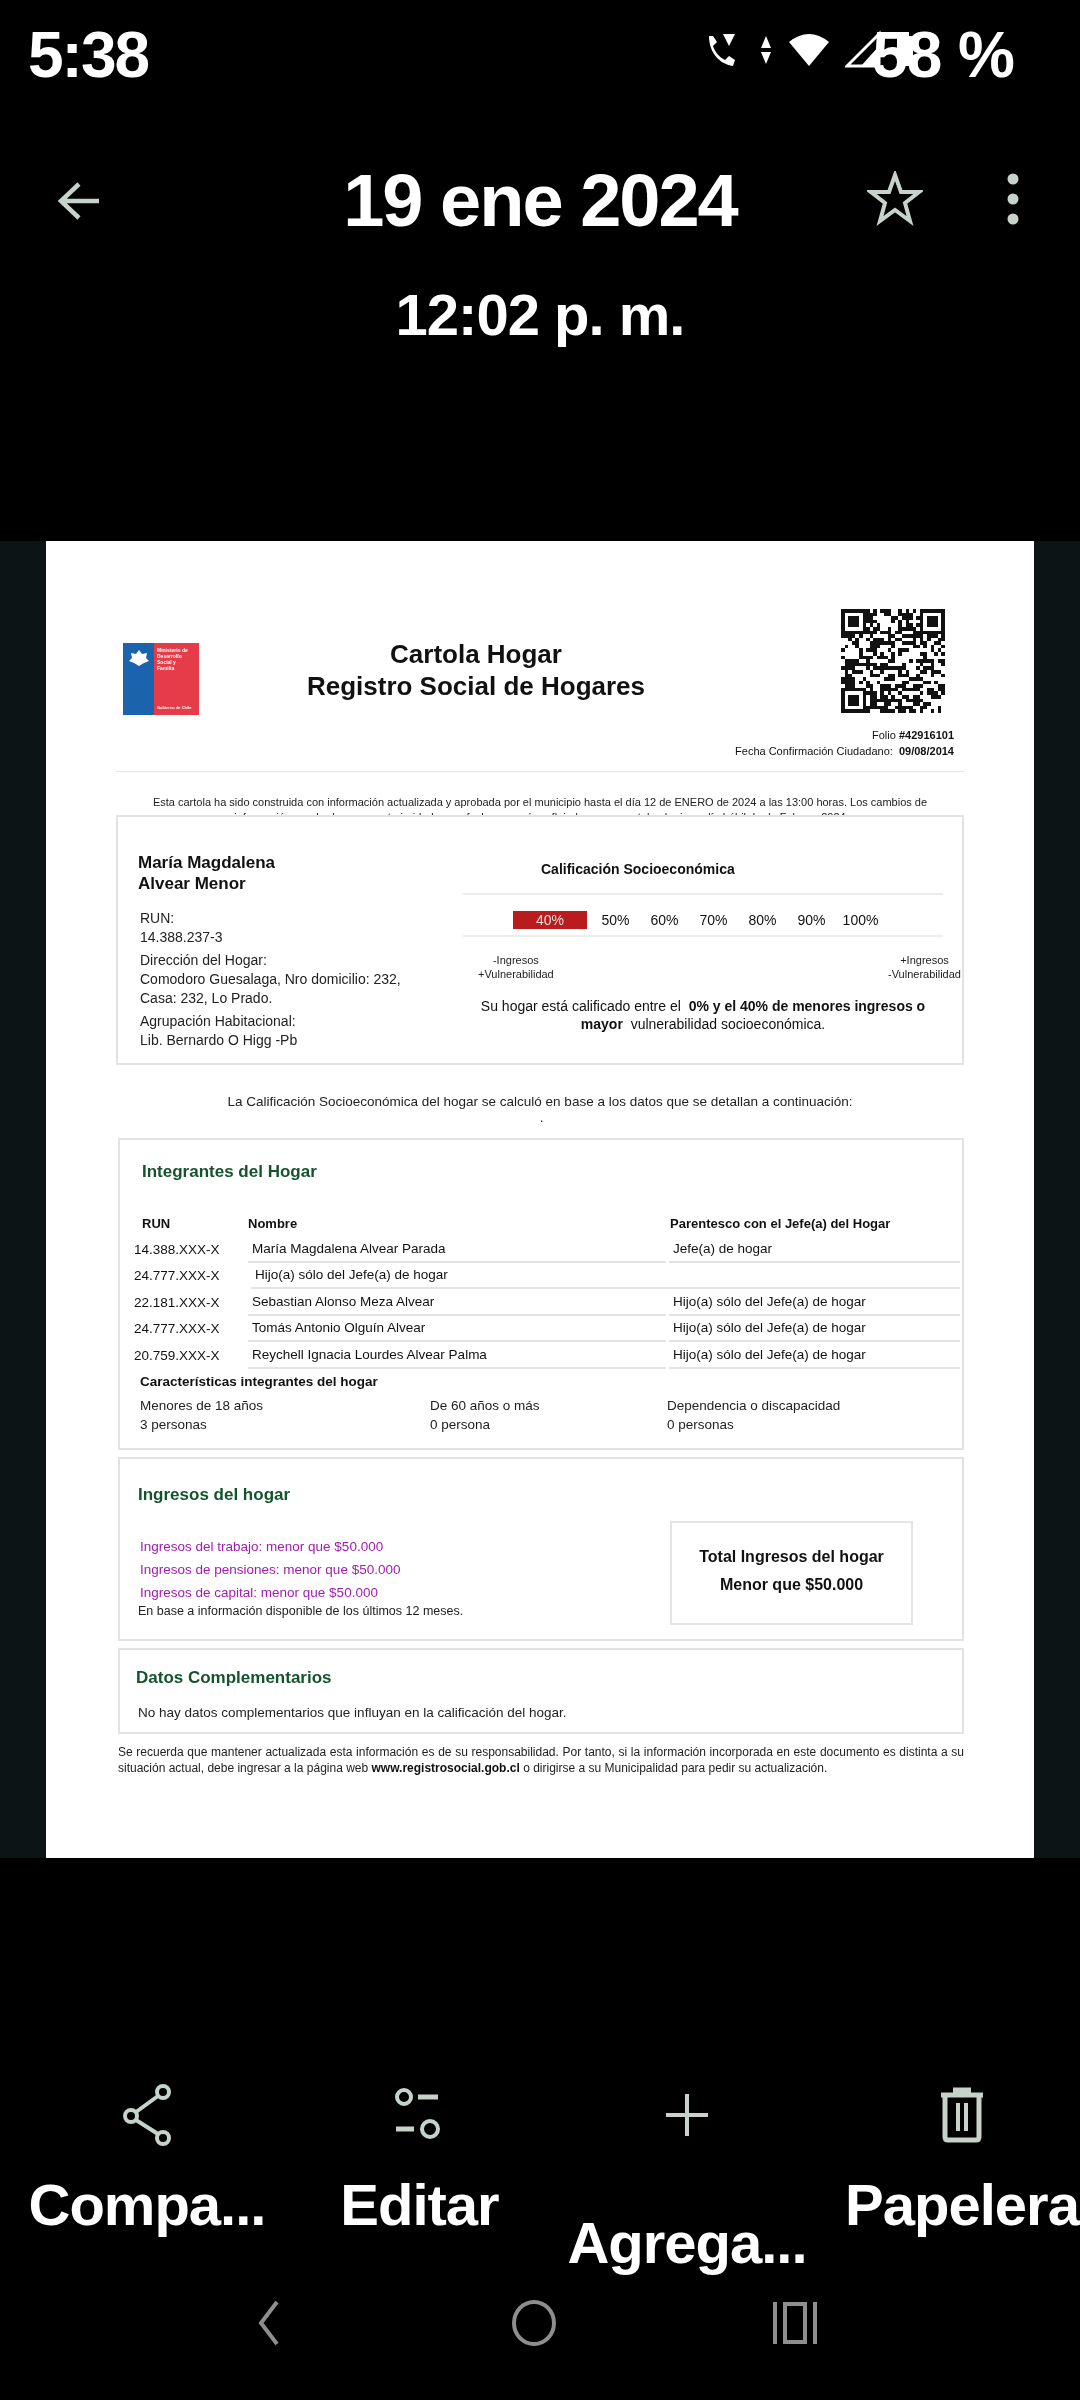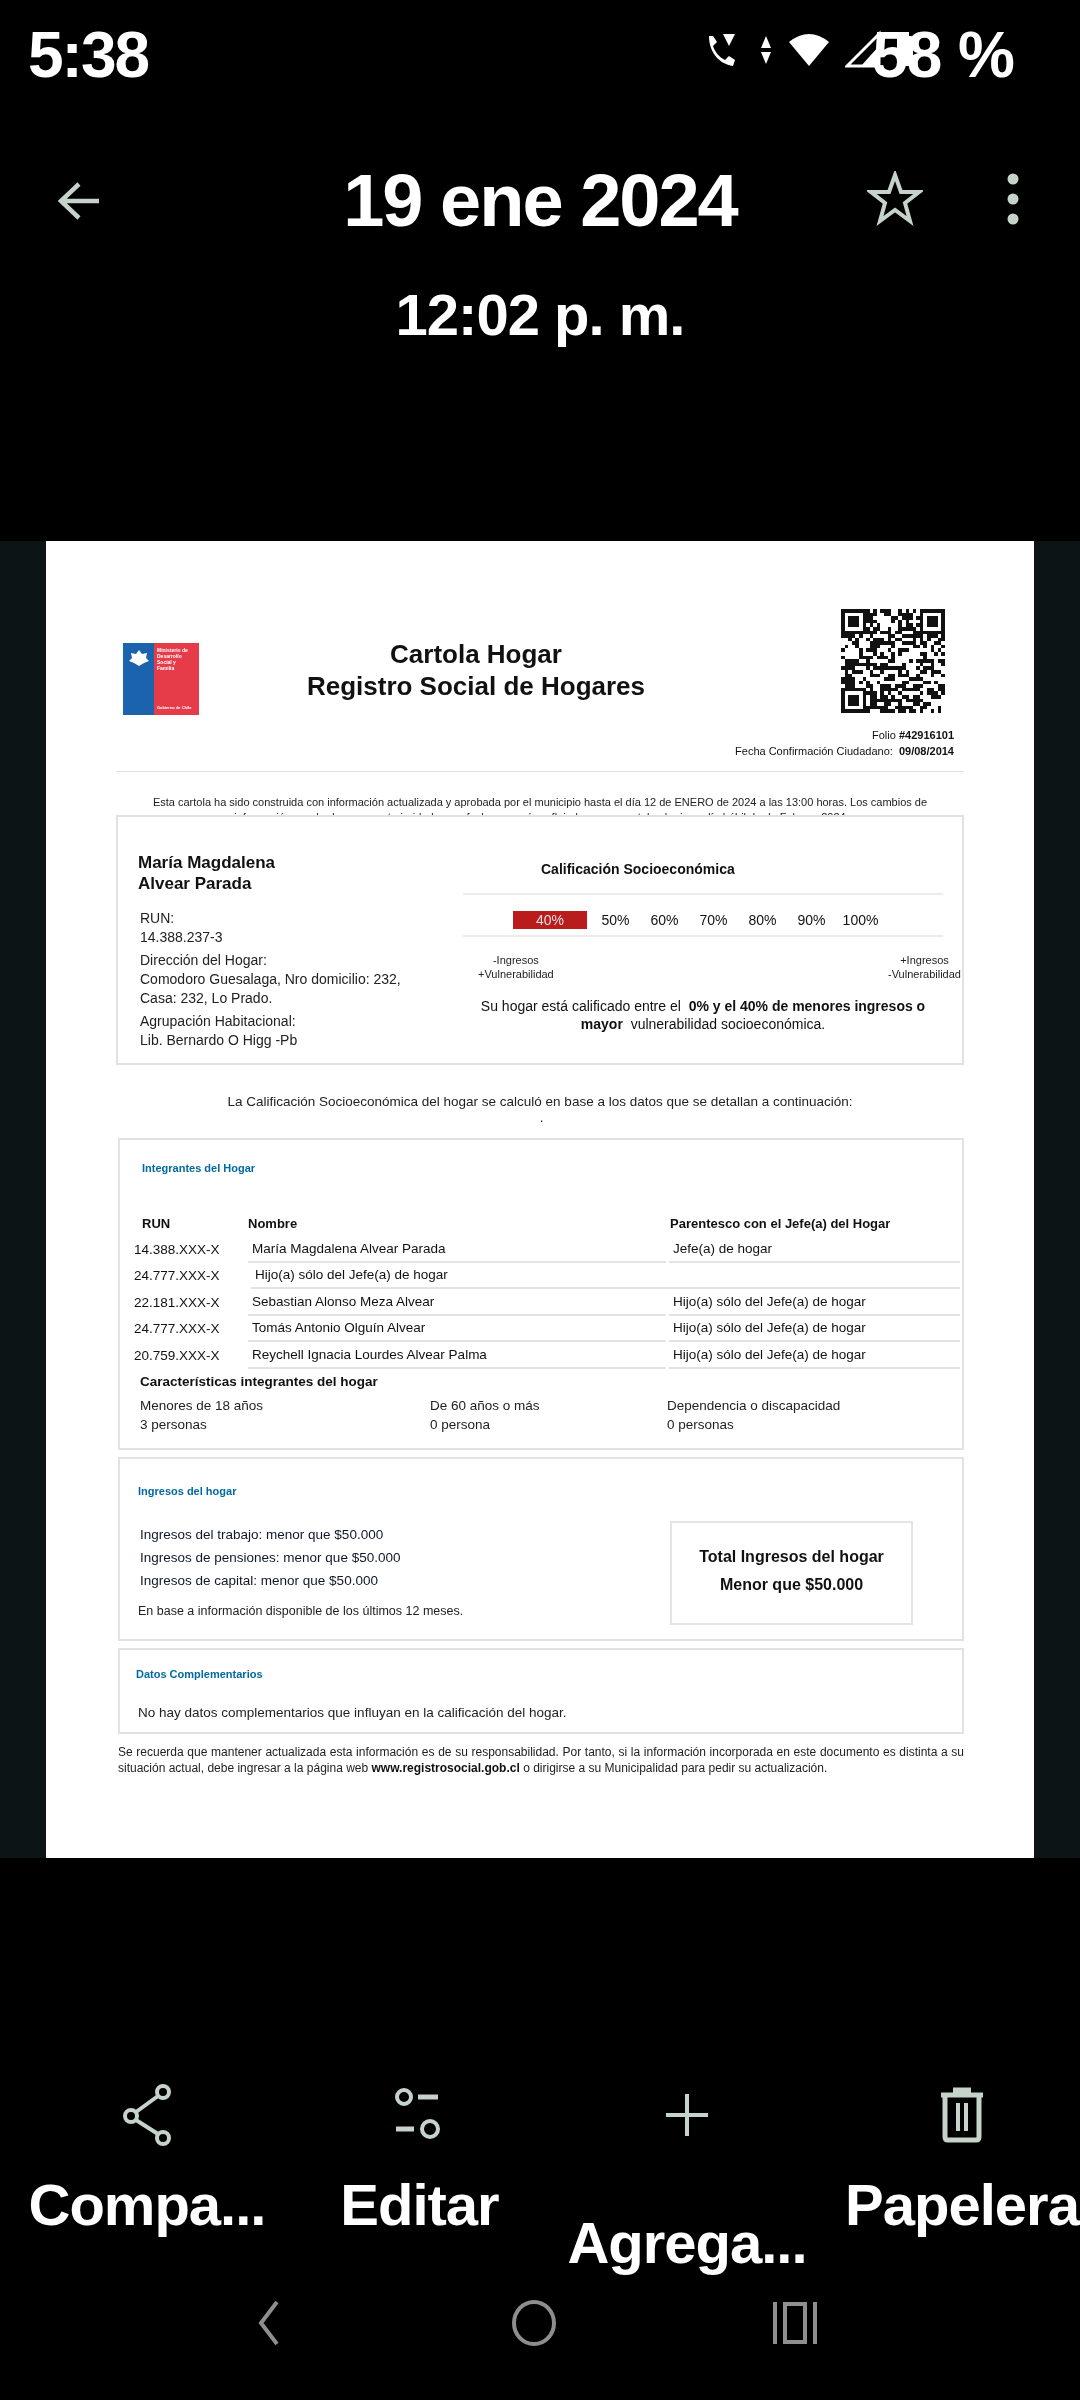--- a/index.html
+++ b/index.html
@@ -51,36 +51,36 @@
   .calif-scale .step.active { width: 74px; background: #b91c1c; color: #e0e0e0; margin-right: 4px; height: 18px; line-height: 18px; }
   .calif-low { position: absolute; left: 360px; top: 136px; font-size: 11px; text-align: center; line-height: 14px; color: #222; }
   .calif-high { position: absolute; left: 770px; top: 136px; font-size: 11px; text-align: center; line-height: 14px; color: #222; }
   .calif-result { position: absolute; left: 345px; width: 480px; top: 180px; font-size: 14px; text-align: center; line-height: 18px; color: #111; }
   .calif-result b { font-weight: bold; }
 
   .calc-note { position: absolute; left: 70px; right: 70px; top: 553px; font-size: 13.5px; text-align: center; color: #222; }
   .calc-dot { position: absolute; left: 494px; top: 570px; font-size: 12px; }
 
   .box-members { left: 72px; top: 597px; width: 846px; height: 312px; }
-  .sec-title { position: absolute; font-size: 11px; font-weight: bold; color: #0369a1; }
+  .sec-title { position: absolute; font-size: 17px; font-weight: bold; color: #14532d; }
   .members-table { position: absolute; left: 14px; top: 70px; width: 826px; font-size: 13.5px; }
   .mrow { display: flex; height: 26.5px; align-items: center; }
   .mrow .c1 { width: 114px; padding-left: 0; }
   .mrow .c2 { width: 418px; padding-left: 4px; }
   .mrow .c3 { flex: 1; padding-left: 4px; }
   .mrow.head { font-weight: bold; font-size: 13px; height: 26px; }
   .mrow.data .c2, .mrow.data .c3 { border-bottom: 2px solid #e3e3e3; height: 100%; display: flex; align-items: center; }
   .mrow.data .c3 { margin-left: 3px; }
   .char-title { position: absolute; left: 20px; top: 234px; font-size: 13.5px; font-weight: bold; }
   .char-grid { position: absolute; left: 20px; top: 256px; display: flex; font-size: 13.5px; line-height: 19px; color: #222; }
   .char-grid .cg { width: 290px; }
   .char-grid .cg:nth-child(2) { width: 237px; }
 
   .box-income { left: 72px; top: 916px; width: 846px; height: 184px; }
-  .income-list { position: absolute; left: 20px; top: 64px; font-size: 13.5px; line-height: 23px; color: #0f172a; }
+  .income-list { position: absolute; left: 20px; top: 76px; font-size: 13.5px; line-height: 23px; color: #a21caf; }
   .income-note { position: absolute; left: 18px; top: 145px; font-size: 12.5px; color: #222; }
   .income-total { position: absolute; left: 550px; top: 62px; width: 243px; height: 104px; border: 2px solid #e4e4e4; text-align: center; font-size: 16px; font-weight: bold; line-height: 28px; padding-top: 20px; }
 
   .box-extra { left: 72px; top: 1107px; width: 846px; height: 86px; }
   .extra-text { position: absolute; left: 18px; top: 55px; font-size: 13.5px; color: #222; }
 
   .footer-text { position: absolute; left: 72px; right: 70px; top: 1203px; font-size: 12px; line-height: 16px; text-align: justify; color: #222; }
   .footer-text b { font-weight: bold; color: #111; }
 
   
@@ -637,21 +637,21 @@
       <div><span>Folio</span> <b>#42916101</b></div>
       <div><span>Fecha Confirmación Ciudadano:</span>&nbsp; <b>09/08/2014</b></div>
     </div>
 
     <div class="hr-top"></div>
     <div class="notice">Esta cartola ha sido construida con información actualizada y aprobada por el municipio hasta el día 12 de ENERO de 2024 a las 13:00 horas. Los cambios de información aprobados con posterioridad a esa fecha se verán reflejados en su cartola el primer día hábil de de Febrero 2024</div>
 
     <div class="box box-person">
       <div class="person-name">
         <div>María Magdalena</div>
-        <div>Alvear Parada</div>
+        <div>Alvear Menor</div>
       </div>
       <div class="person-info">
         <div class="grp">
           <div>RUN:</div>
           <div>14.388.237-3</div>
         </div>
         <div class="grp">
           <div>Dirección del Hogar:</div>
           <div>Comodoro Guesalaga, Nro domicilio: 232,</div>
           <div>Casa: 232, Lo Prado.</div>

